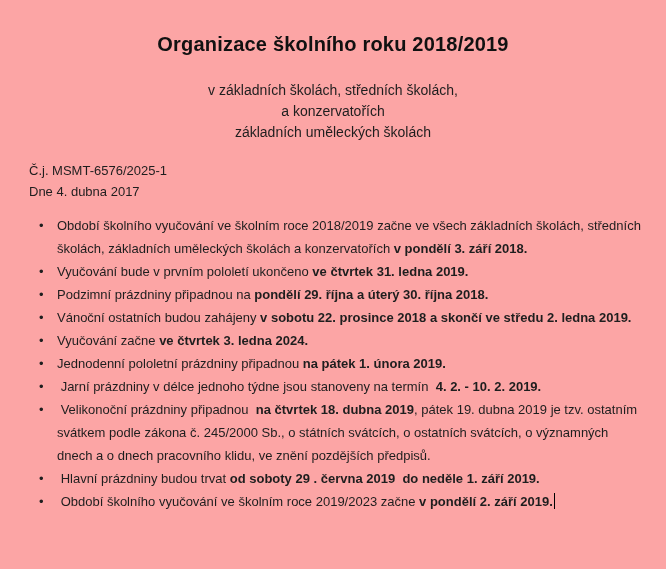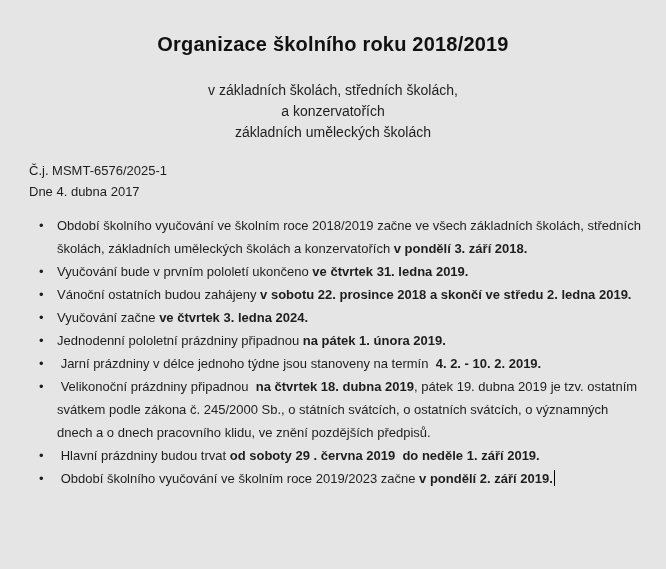--- a/index.html
+++ b/index.html
@@ -4,21 +4,21 @@
 <style>
   html, body {
     margin: 0;
     padding: 0;
     background: #ffffff;
   }
   .page {
     position: relative;
     width: 666px;
     height: 569px;
-    background: #e5e5e5;
+    background: #fca5a5;
     overflow: hidden;
     font-family: "Liberation Sans", "DejaVu Sans", sans-serif;
     color: #1e1e1e;
     -webkit-font-smoothing: antialiased;
   }
   .doc-title {
     margin: 0;
     padding-top: 31px;
     margin-bottom: 23px;
     text-align: center;
@@ -85,20 +85,21 @@
   </div>
 
   <div class="meta">
     <div>Č.j. MSMT-6576/2025-1</div>
     <div>Dne 4. dubna 2017</div>
   </div>
 
   <ul class="bullets">
       <li><span class="run">Období školního vyučování ve školním roce 2018/2019 začne ve všech základních školách, středních školách, základních uměleckých školách a konzervatořích </span><span class="run bold">v pondělí 3. září 2018.</span></li>
       <li><span class="run">Vyučování bude v prvním pololetí ukončeno </span><span class="run bold">ve čtvrtek 31. ledna 2019.</span></li>
+      <li><span class="run">Podzimní prázdniny připadnou na </span><span class="run bold">pondělí 29. října a úterý 30. října 2018.</span></li>
       <li><span class="run">Vánoční ostatních budou zahájeny </span><span class="run bold">v sobotu 22. prosince 2018 a skončí ve středu 2. ledna 2019.</span></li>
       <li><span class="run">Vyučování začne </span><span class="run bold">ve čtvrtek 3. ledna 2024.</span></li>
       <li><span class="run">Jednodenní pololetní prázdniny připadnou </span><span class="run bold">na pátek 1. února 2019.</span></li>
       <li><span class="run"> Jarní prázdniny v délce jednoho týdne jsou stanoveny na termín  </span><span class="run bold">4. 2. - 10. 2. 2019.</span></li>
       <li><span class="run"> Velikonoční prázdniny připadnou  </span><span class="run bold">na čtvrtek 18. dubna 2019</span><span class="run">, pátek 19. dubna 2019 je tzv. ostatním svátkem podle zákona č. 245/2000 Sb., o státních svátcích, o ostatních svátcích, o významných dnech a o dnech pracovního klidu, ve znění pozdějších předpisů.</span></li>
       <li><span class="run"> Hlavní prázdniny budou trvat </span><span class="run bold">od soboty 29 . června 2019  do neděle 1. září 2019.</span></li>
       <li><span class="run"> Období školního vyučování ve školním roce 2019/2023 začne </span><span class="run bold">v pondělí 2. září 2019.</span><span class="caret"></span></li>
     </ul>
 
 </div>

